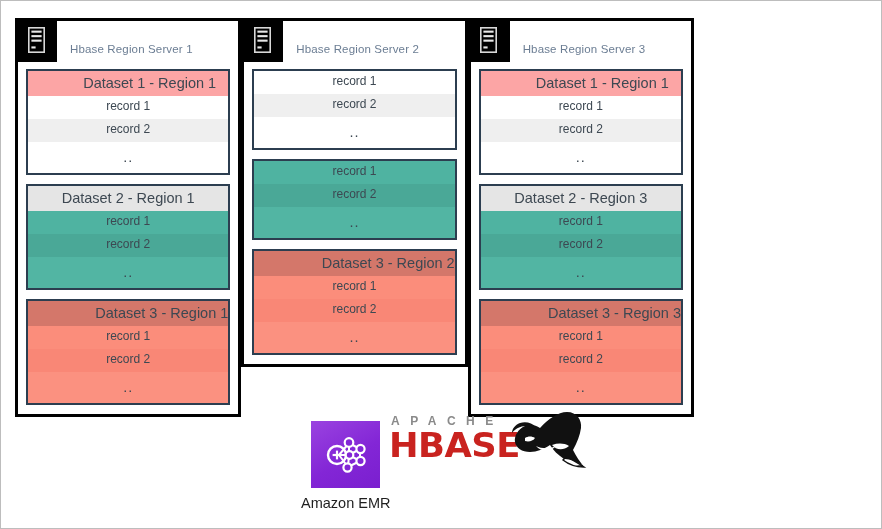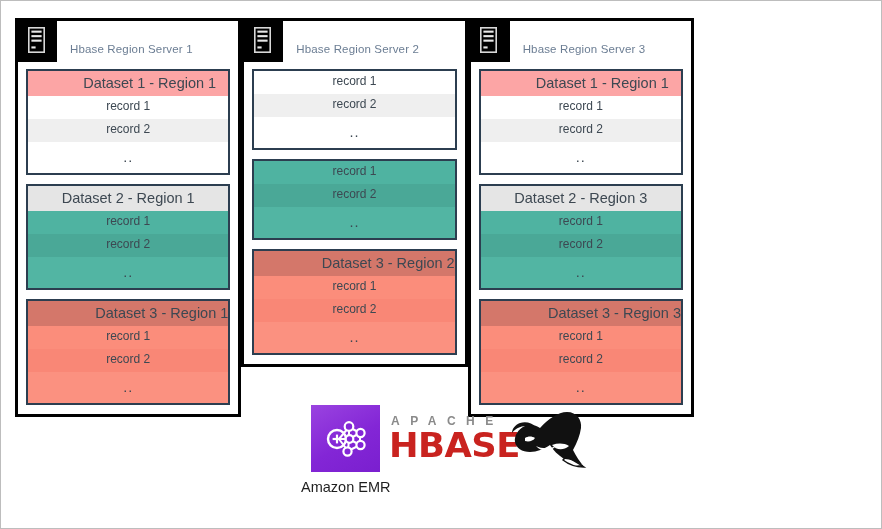--- a/index.html
+++ b/index.html
@@ -123,21 +123,21 @@
   .logo-strip {
     position: absolute;
     left: 300px;
     top: 400px;
     width: 300px;
     height: 105px;
   }
   .emr-block {
     position: absolute;
     left: 10px;
-    top: 4px;
+    top: 20px;
     width: 72px;
     text-align: right;
   }
   .emr-tile {
     width: 69px;
     height: 67px;
     background: linear-gradient(150deg, #9a43e0 0%, #8326d6 55%, #7a1fcf 100%);
     display: flex;
     align-items: center;
     justify-content: center;

